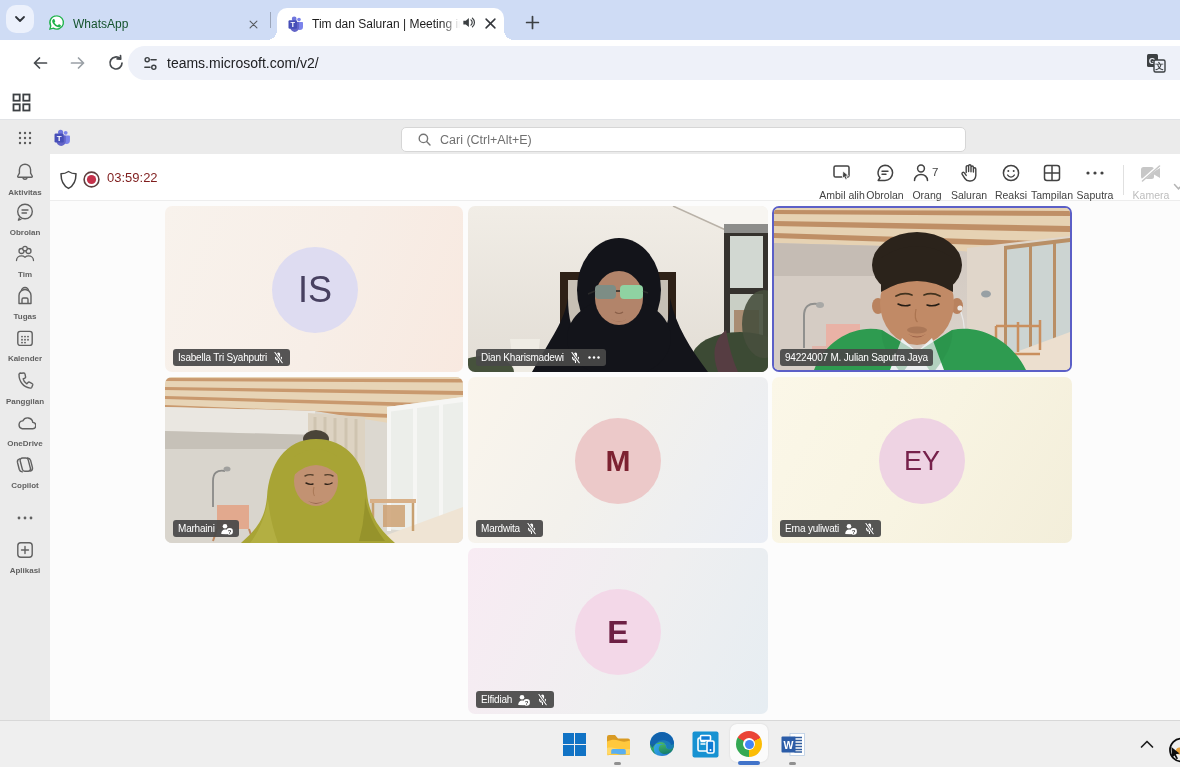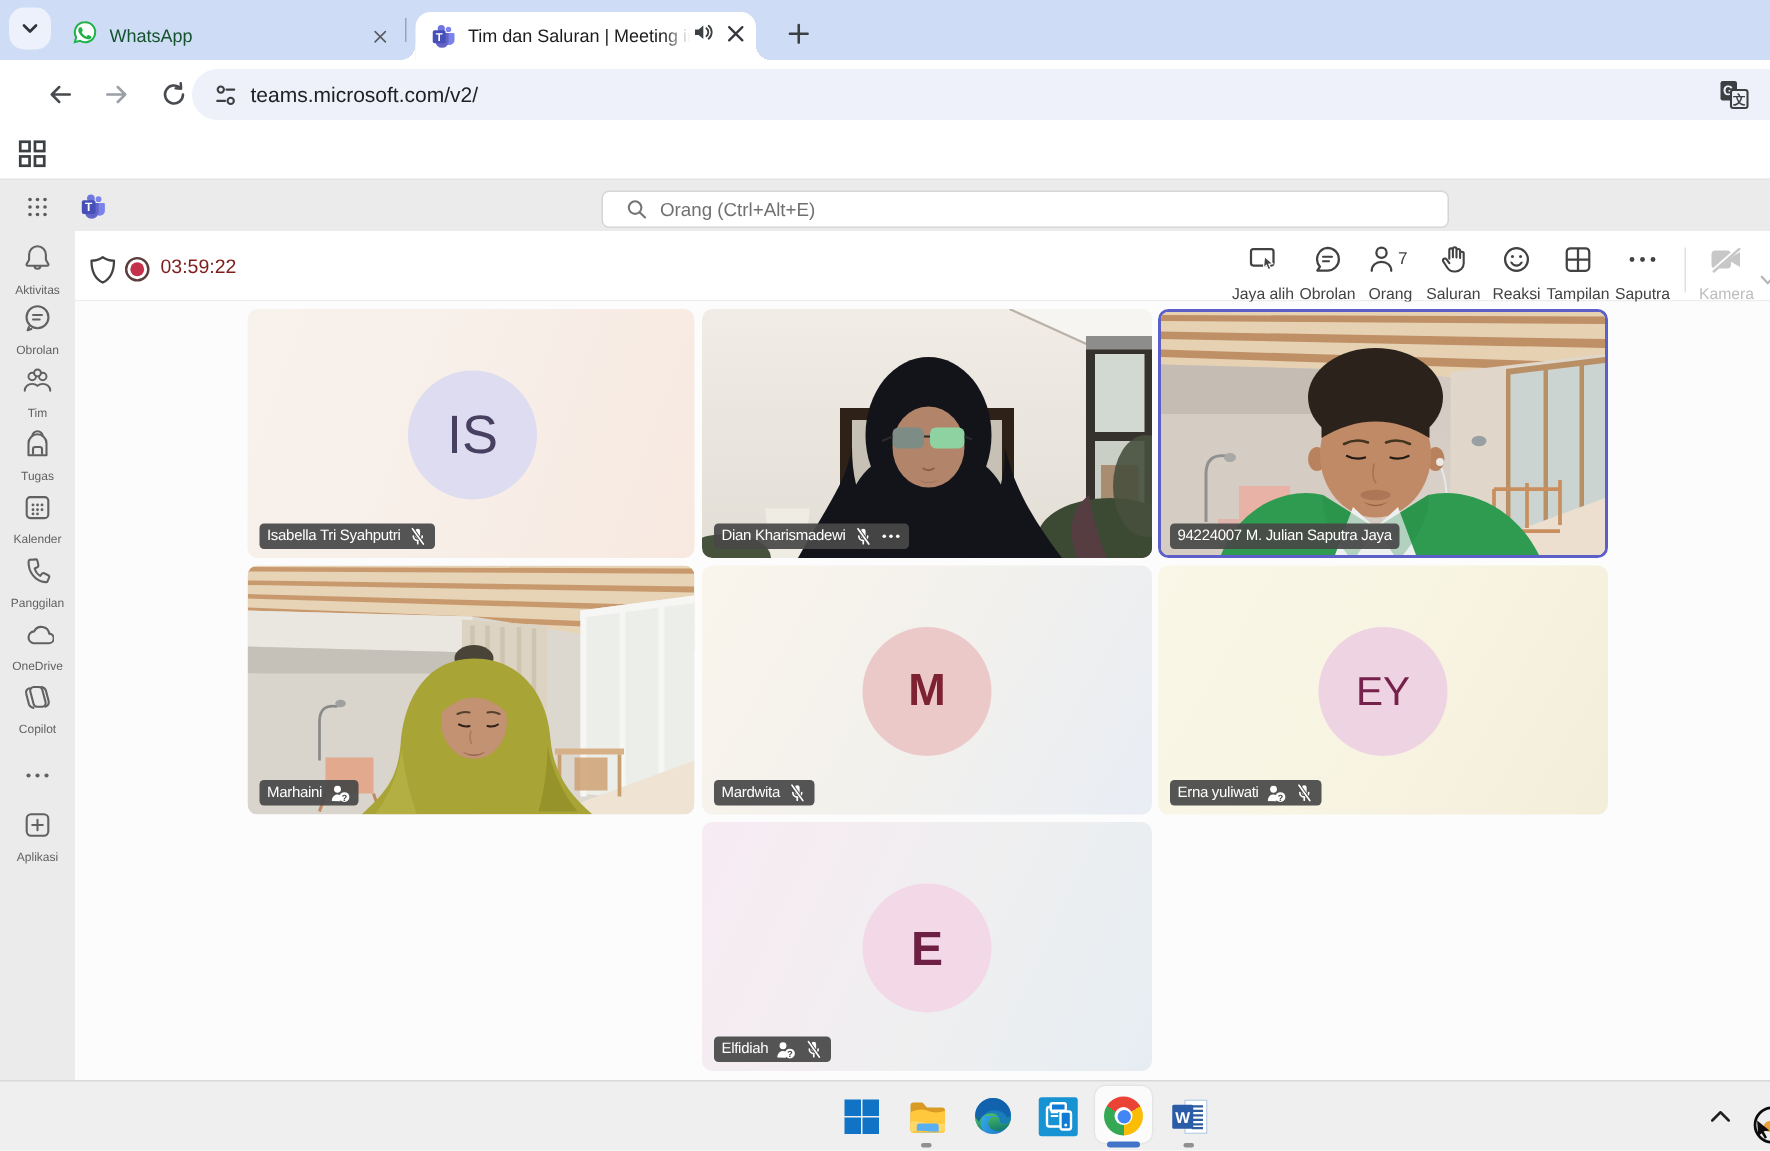--- a/index.html
+++ b/index.html
@@ -27,21 +27,21 @@
 #tsearch { position:absolute; left:401px; top:127px; width:565px; height:25px; background:#fff; border:1px solid #d6d6d6; border-radius:5px; display:flex; align-items:center; }
 #tsearch span { color:#707070; font-size:12.5px; margin-left:9px; }
 
 #meetbar { position:absolute; left:50px; top:154px; width:1130px; height:47px; background:#fff; border-bottom:1px solid #ededed; }
 .mbtn { position:absolute; top:9px; width:70px; text-align:center; color:#424242; }
 .mbtn .lab { font-size:10.5px; margin-top:2px; color:#424242; }
 .mbtn.dis, .mbtn.dis .lab { color:#bdbdbd; }
 #timer { position:absolute; left:57px; top:0; height:47px; display:flex; align-items:center; font-size:13px; color:#7f1d1d; }
 
 #sidebar { position:absolute; left:0; top:154px; width:50px; height:566px; background:#ebebeb; }
-.sbi { position:absolute; left:0; width:50px; text-align:center; color:#616161; }
+.sbi { position:absolute; left:0; width:50px; text-align:center; color:#616161;font-weight:bold; }
 .sbi .lab { font-size:8.5px; margin-top:1px; transform:scale(0.94); color:#616161; }
 
 #stage { position:absolute; left:50px; top:201px; width:1130px; height:519px; background:#fcfcfc; }
 .tile { position:absolute; width:300px; height:166px; border-radius:7px; overflow:hidden; }
 .tag { position:absolute; left:8px; bottom:6px; height:17px; background:rgba(72,72,72,0.93); border-radius:3px; color:#fff; font-size:10px; display:flex; align-items:center; padding:0 5px; gap:5px; white-space:nowrap; letter-spacing:-0.2px; }
 .init { position:absolute; border-radius:50%; display:flex; align-items:center; justify-content:center; }
 
 #taskbar { position:absolute; left:0; top:720px; width:1180px; height:47px; background:#efefef; border-top:1px solid #d8d8d8; }
 .tbi { position:absolute; top:8px; width:30px; height:30px; display:flex; align-items:center; justify-content:center; }
 </style>
@@ -144,37 +144,37 @@
         <path d="M2.2 6 h8 a0.9 0.9 0 0 1 0.9 0.9 v4.6 a4.4 4.4 0 0 1 -8.8 0 Z" fill="#6264c7"></path>
         <rect x="0.5" y="4.2" width="8.6" height="8.6" rx="1.2" fill="#464eb8"></rect>
         <text x="4.8" y="11" font-size="7.5" font-weight="bold" fill="#fff" text-anchor="middle" font-family="Liberation Sans">T</text>
       </svg></span>
 </div>
 <div id="tsearch">
   <svg style="margin-left:16px" width="13" height="13" viewBox="0 0 13 13">
       <circle cx="5.4" cy="5.4" r="4.2" fill="none" stroke="#757575" stroke-width="1.4"></circle>
       <path d="M8.6 8.6 L12 12" stroke="#757575" stroke-width="1.4" stroke-linecap="round"></path>
     </svg>
-  <span>Orang (Ctrl+Alt+E)</span>
+  <span>Cari (Ctrl+Alt+E)</span>
 </div>
 <div id="meetbar">
   <svg class="abs" style="left:9px;top:16px" width="19" height="20" viewBox="0 0 19 20">
       <path d="M9.5 1.5 C12 3.2 14.5 3.8 17 3.8 C17 10.5 14.8 15.8 9.5 18.4 C4.2 15.8 2 10.5 2 3.8 C4.5 3.8 7 3.2 9.5 1.5 Z" fill="none" stroke="#424242" stroke-width="1.5" stroke-linejoin="round"></path>
     </svg>
   <svg class="abs" style="left:33px;top:17px" width="17" height="17" viewBox="0 0 17 17">
       <circle cx="8.5" cy="8.5" r="7.4" fill="none" stroke="#5d3e3e" stroke-width="1.6"></circle>
       <circle cx="8.5" cy="8.5" r="4.6" fill="#c4314b"></circle>
     </svg>
   <div id="timer">03:59:22</div>
   <div class="mbtn" style="left:757px">
     <svg width="21" height="20" viewBox="0 0 21 20">
         <rect x="2" y="3" width="15" height="11" rx="1.6" fill="none" stroke="#424242" stroke-width="1.5"></rect>
         <path d="M11 8 l5.5 4.8 -2.6 0.3 1.3 2.9 -1.6 0.8 -1.4 -3 -1.9 1.9 Z" fill="#424242" stroke="#fff" stroke-width="0.8"></path>
       </svg>
-    <div class="lab">Jaya alih</div>
+    <div class="lab">Ambil alih</div>
   </div>
   <div class="mbtn" style="left:800px">
     <svg width="20" height="20" viewBox="0 0 20 20">
         <path d="M10 2.2 a7.6 7.6 0 0 1 0 15.2 h-6.8 l1.8 -2.6 a7.6 7.6 0 0 1 5 -12.6 Z" fill="none" stroke="#424242" stroke-width="1.5" stroke-linejoin="round"></path>
         <path d="M7 8.2 h6 M7 11.2 h4" stroke="#424242" stroke-width="1.4" stroke-linecap="round"></path>
       </svg>
     <div class="lab">Obrolan</div>
   </div>
   <div class="mbtn" style="left:842px">
     <svg width="32" height="20" viewBox="0 0 32 20">

